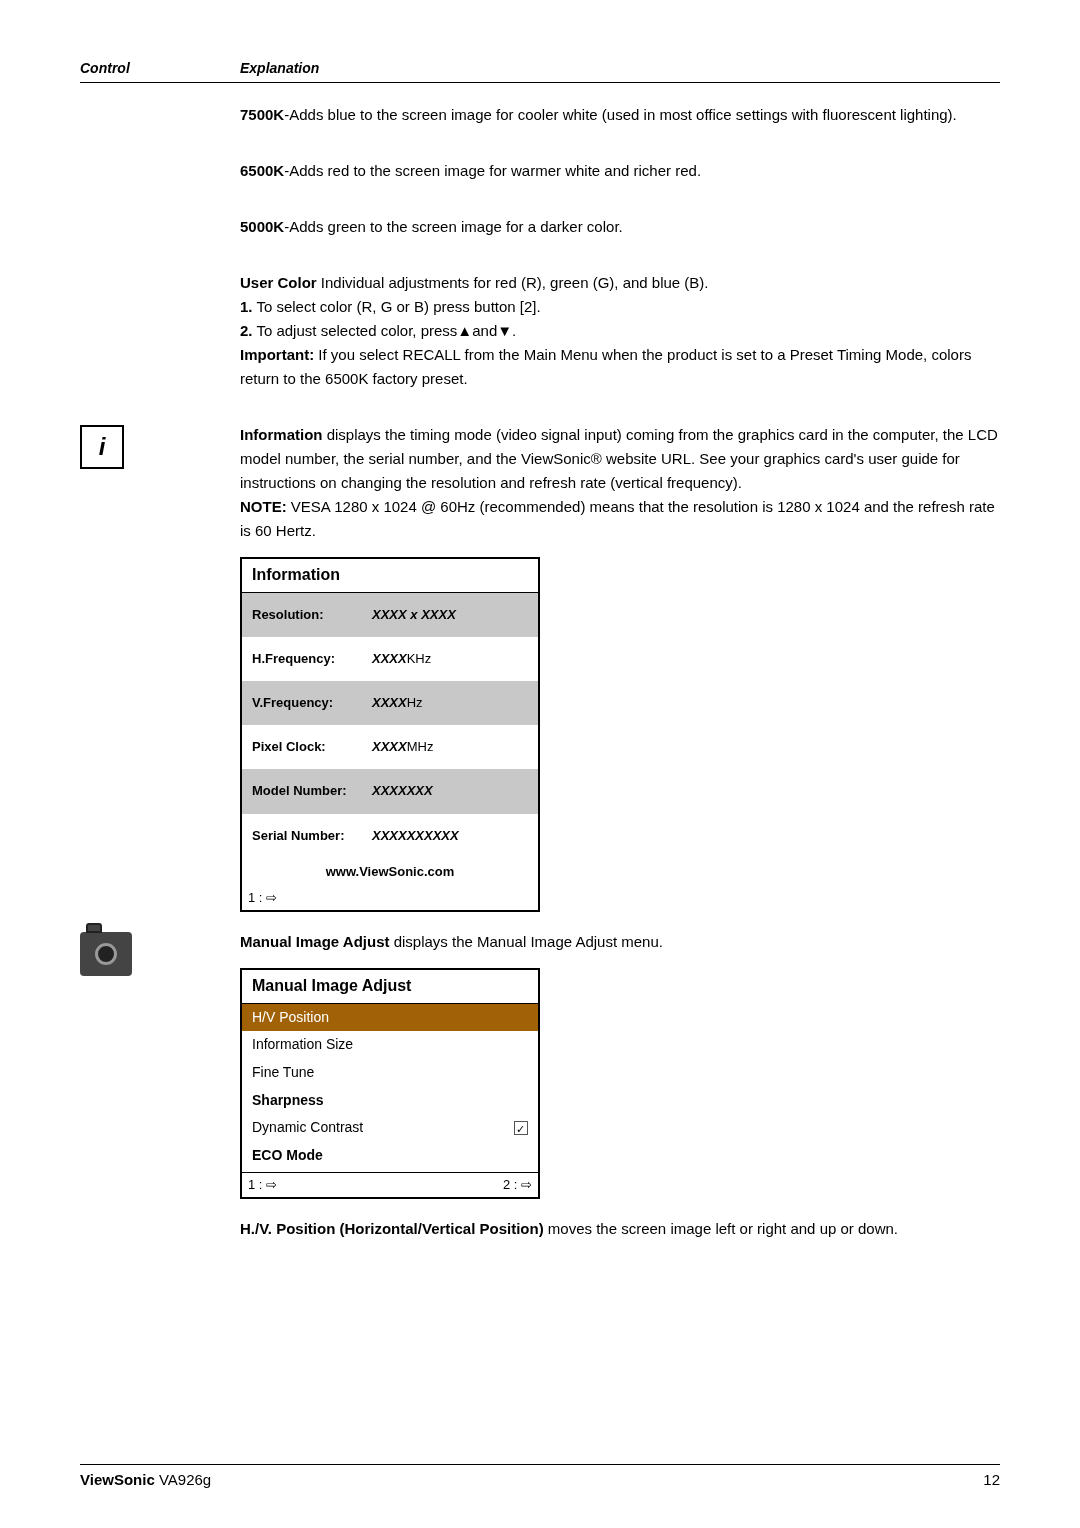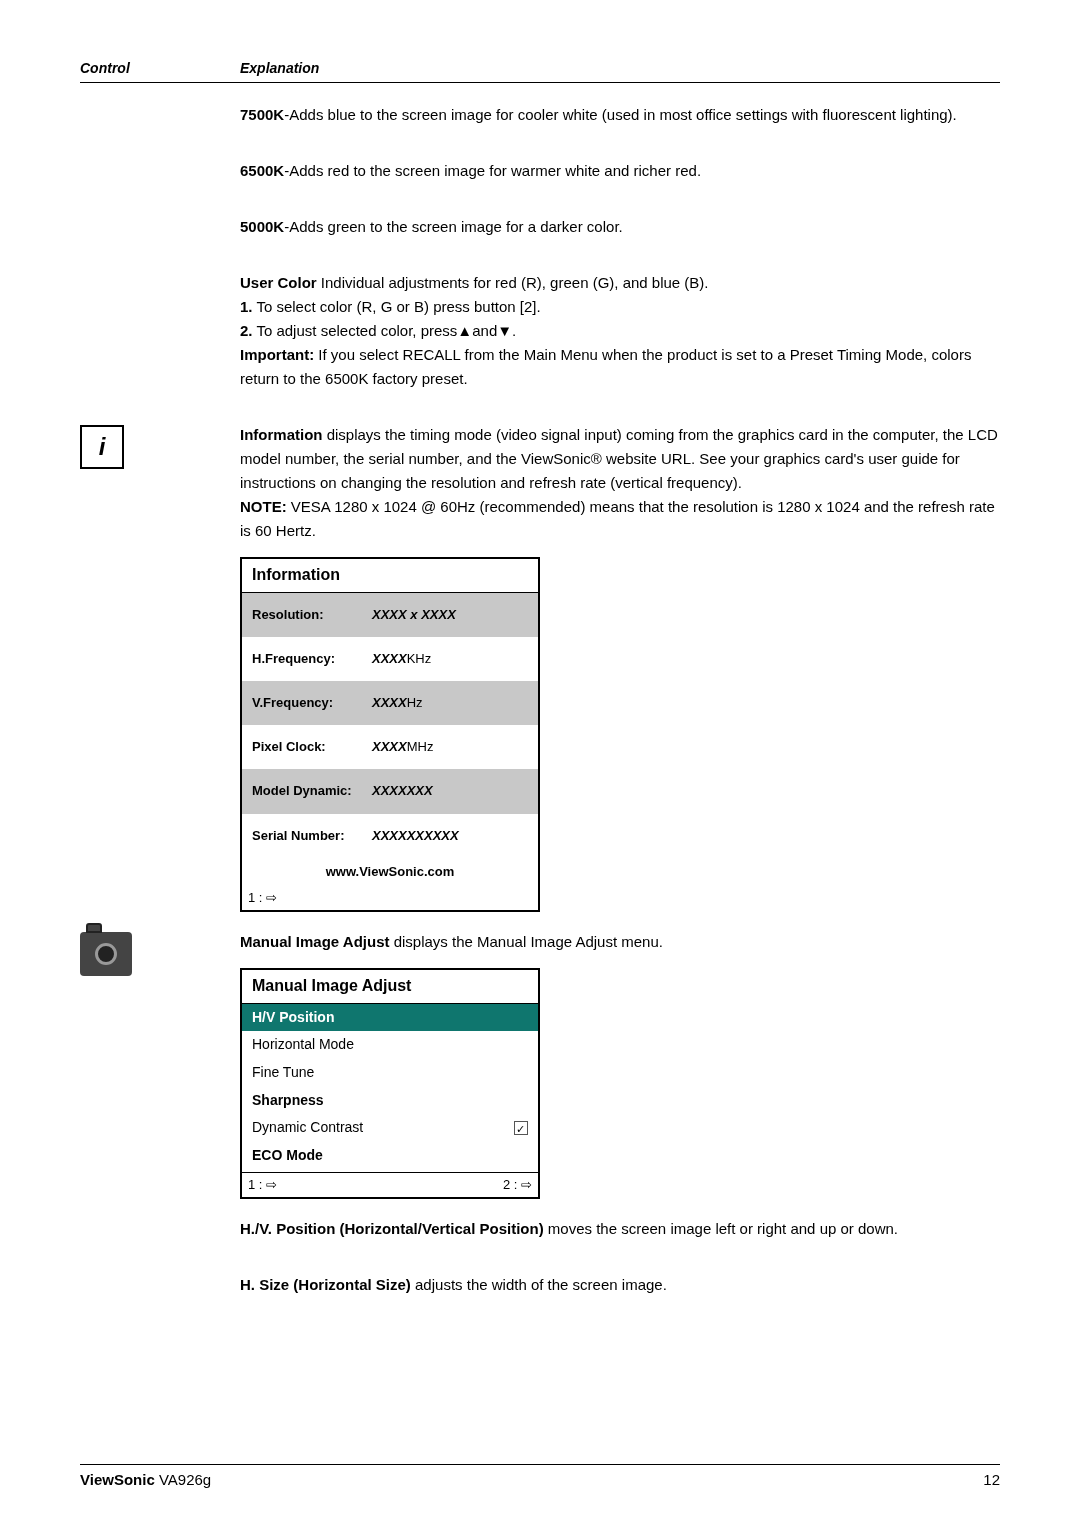--- a/index.html
+++ b/index.html
@@ -133,23 +133,23 @@
       font-weight: bold;
       font-size: 16px;
       padding: 4px 10px;
       border-bottom: 1px solid #000;
     }
     .mia-row {
       padding: 3px 10px;
       font-size: 14px;
     }
     .mia-row.selected {
-      background: #0f766e;
+      background: #a16207;
       color: #fff;
-      font-weight: bold;
+      font-weight: normal;
     }
     .mia-row.bold-item {
       font-weight: bold;
     }
     .mia-nav {
       display: flex;
       justify-content: space-between;
       padding: 2px 6px;
       font-size: 13px;
       border-top: 1px solid #000;
@@ -262,21 +262,21 @@
           <span class="info-label">V.Frequency:</span>
           <span class="info-value">XXXX</span>
           <span class="info-unit">Hz</span>
         </div>
         <div class="info-box-row">
           <span class="info-label">Pixel Clock:</span>
           <span class="info-value">XXXX</span>
           <span class="info-unit">MHz</span>
         </div>
         <div class="info-box-row shaded">
-          <span class="info-label">Model Dynamic:</span>
+          <span class="info-label">Model Number:</span>
           <span class="info-value">XXXXXXX</span>
         </div>
         <div class="info-box-row">
           <span class="info-label">Serial Number:</span>
           <span class="info-value">XXXXXXXXXX</span>
         </div>
         <div class="info-footer">www.ViewSonic.com</div>
         <div class="info-nav">
           <span>1 : ⇨</span>
         </div>
@@ -296,21 +296,21 @@
       <div class="paragraph">
         <strong>Manual Image Adjust</strong><span> displays the Manual Image Adjust menu.</span>
       </div>
 
       <div class="mia-box">
         <div class="mia-title">Manual Image Adjust</div>
         <div class="mia-row selected">
           <span>H/V Position</span>
         </div>
         <div class="mia-row">
-          <span>Horizontal Mode</span>
+          <span>Information Size</span>
         </div>
         <div class="mia-row">
           <span>Fine Tune</span>
         </div>
         <div class="mia-row bold-item">
           <span>Sharpness</span>
         </div>
         <div class="mia-row" style="display:flex; justify-content:space-between; align-items:center;">
           <span>Dynamic Contrast</span>
           <span class="mia-checkbox"></span>
@@ -326,26 +326,20 @@
     </div>
   </div>
 
   <div class="content-row" style="margin-top:16px;">
     <div class="content-icon-col"></div>
     <div class="content-text-col paragraph">
       <strong>H./V. Position (Horizontal/Vertical Position)</strong><span> moves the screen image left or right and up or down.</span>
     </div>
   </div>
 
-  <div class="content-row">
-    <div class="content-icon-col"></div>
-    <div class="content-text-col paragraph">
-      <strong>H. Size (Horizontal Size)</strong><span> adjusts the width of the screen image.</span>
-    </div>
-  </div>
 
   <div class="page-footer">
     <div>
       <strong>ViewSonic</strong>&nbsp;<span>VA926g</span>
     </div>
     <div>12</div>
   </div>
 
 </div>
 

